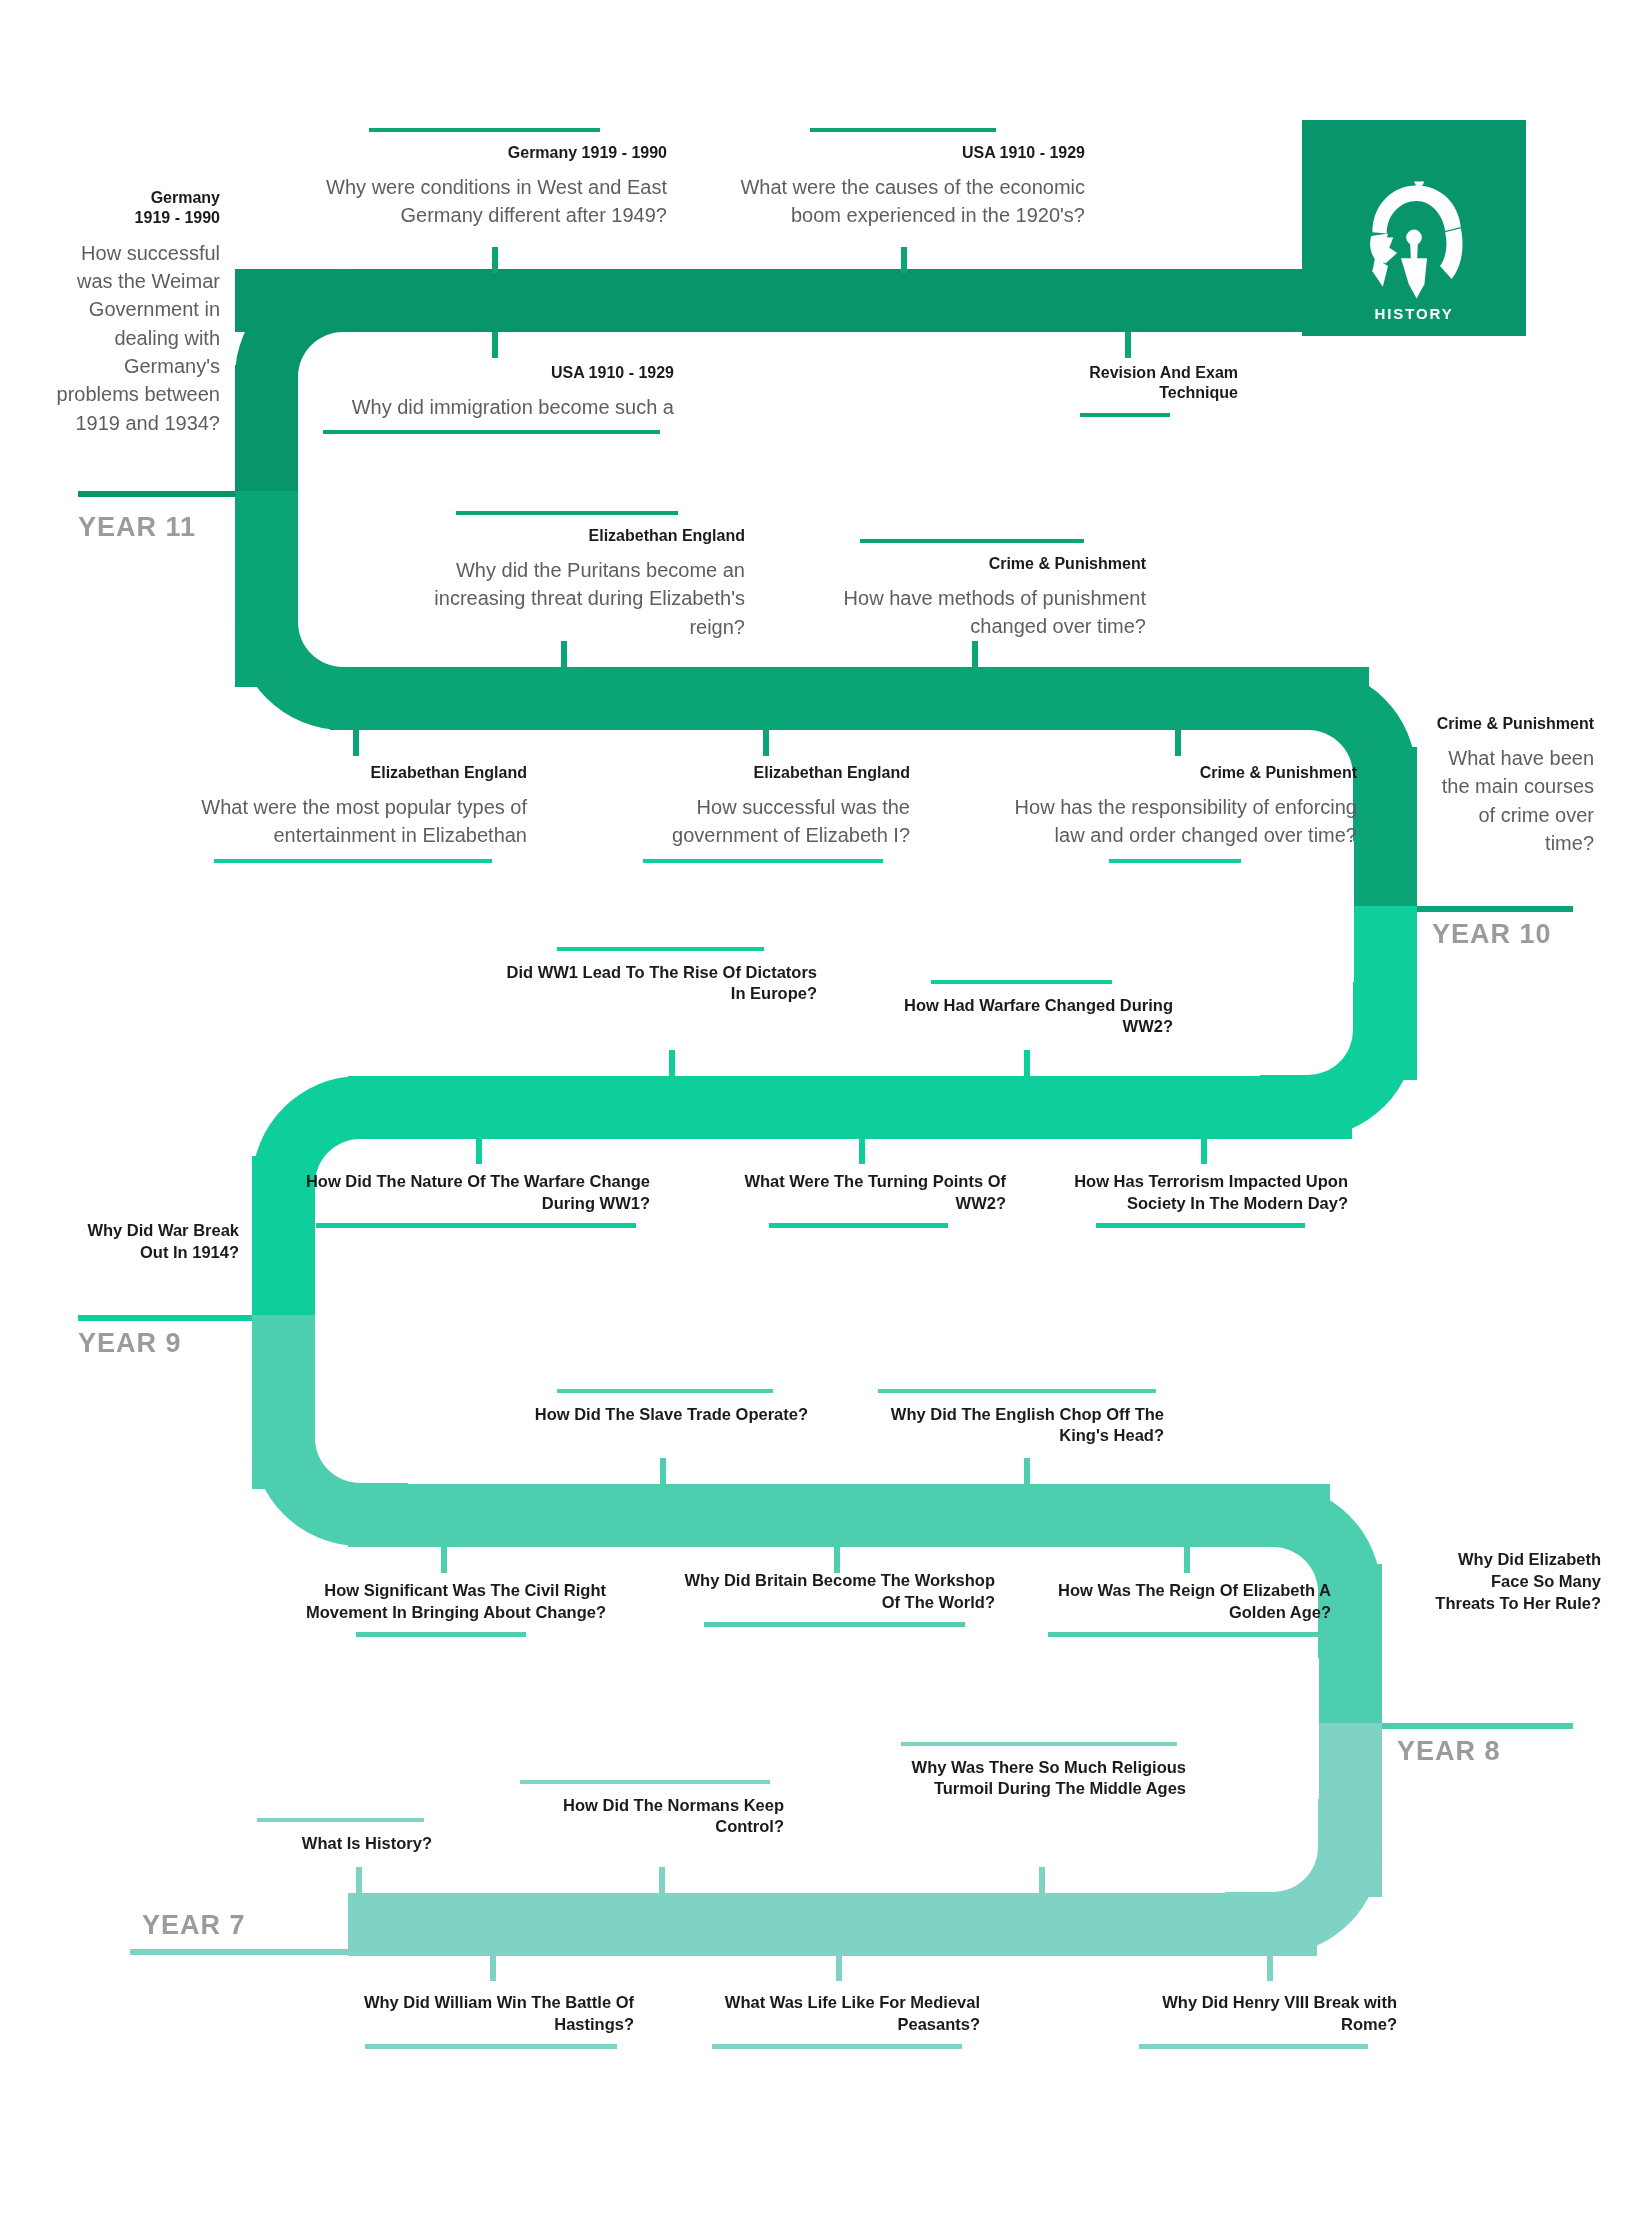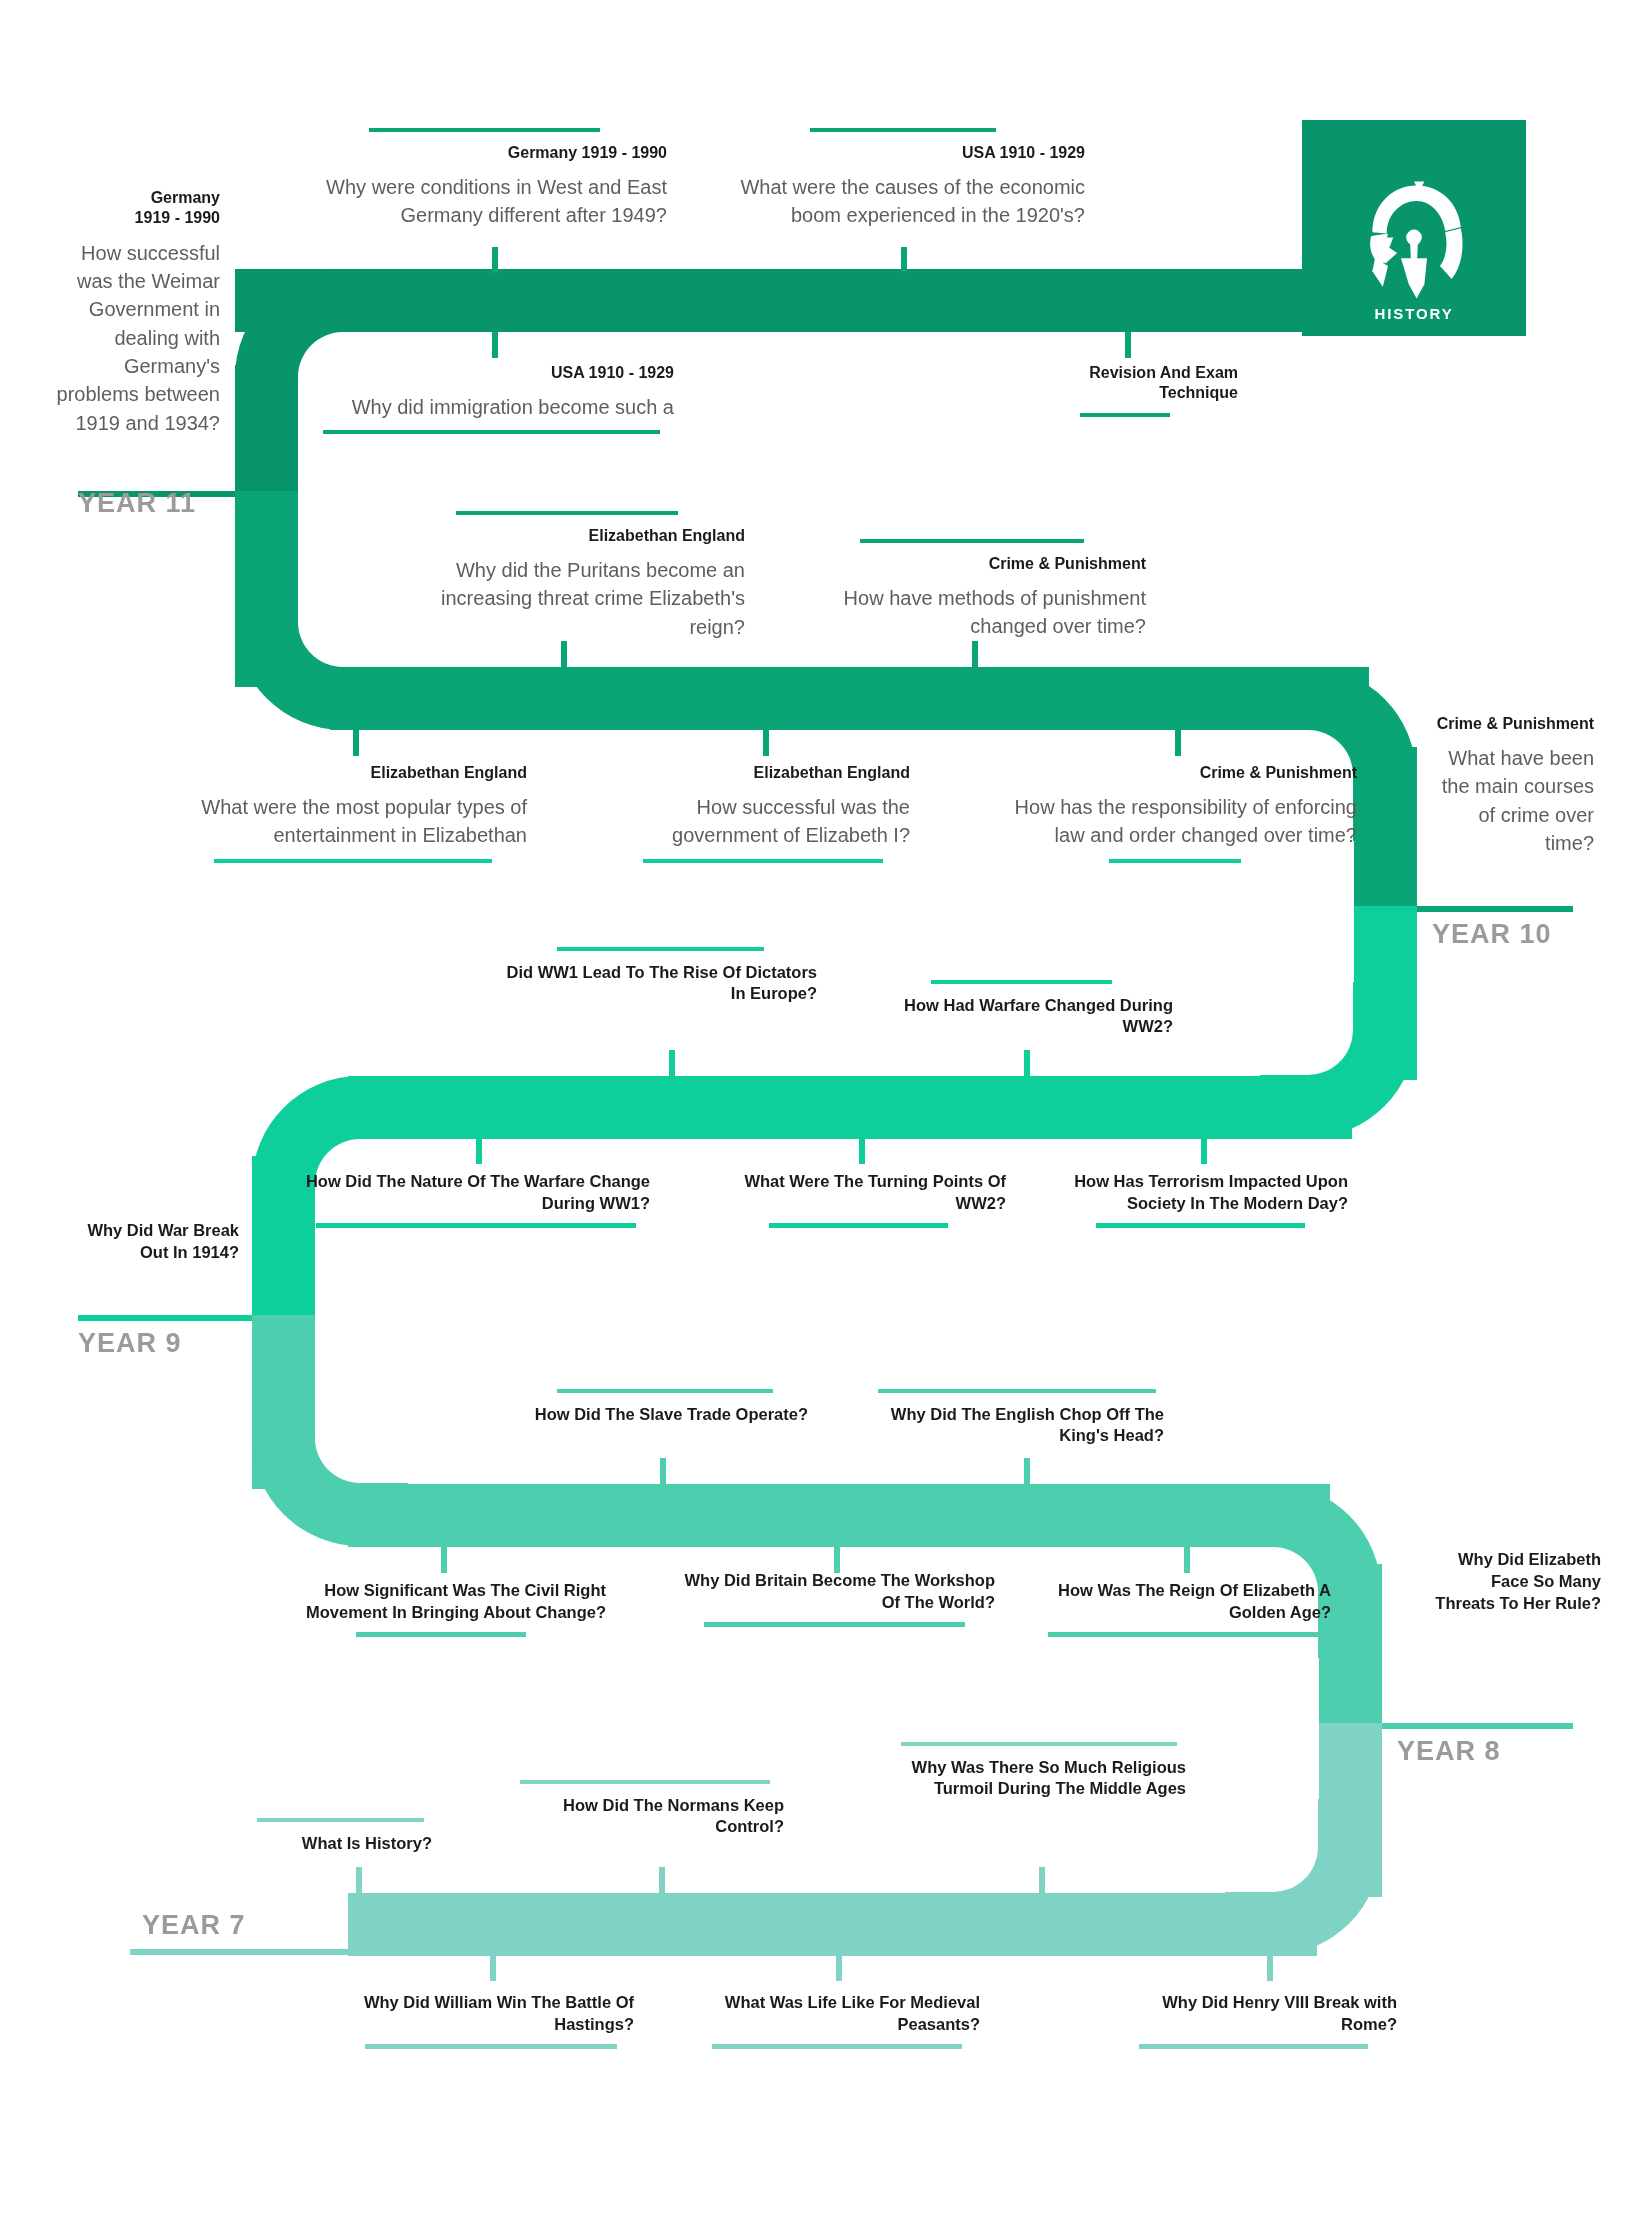--- a/index.html
+++ b/index.html
@@ -55,21 +55,21 @@
   <div class="seg-h" style="left:235px;top:269px;width:1078px;height:63px;background:#09956B;"></div>
 
   <div class="seg-corner" style="left:235px;top:269px;width:156px;height:217px;
               border-left:63px solid #09956B;border-top:63px solid #09956B;
               border-top-left-radius:108px;box-sizing:border-box;"></div>
 
   <div class="seg-h" style="left:235px;top:365px;width:63px;height:126px;background:#09956B;"></div>
 
   <div class="year-rule" style="left:78px;top:491px;width:219px;background:#09956B;"></div>
   <div class="year-cap" style="left:235px;top:497px;width:63px;height:61px;background:#12B183;"></div>
-  <div class="year-label" style="left:78px;top:488px;">YEAR 11</div>
+  <div class="year-label" style="left:78px;top:512px;">YEAR 11</div>
 
   <div class="seg-h" style="left:235px;top:491px;width:63px;height:196px;background:#0AA477;"></div>
   <div class="seg-corner" style="left:235px;top:574px;width:156px;height:156px;
               border-left:63px solid #0AA477;border-bottom:63px solid #0AA477;
               border-bottom-left-radius:108px;box-sizing:border-box;"></div>
 
   <div class="seg-h" style="left:330px;top:667px;width:1039px;height:63px;background:#0AA477;"></div>
   <div class="seg-corner" style="left:1260px;top:667px;width:156px;height:174px;
               border-right:63px solid #0AA477;border-top:63px solid #0AA477;
               border-top-right-radius:108px;box-sizing:border-box;"></div>
@@ -166,21 +166,21 @@
 
   <div class="stem" style="left:1125px;top:332px;height:26px;background:#0AA477;"></div>
   <div class="card" style="left:1125px;top:363px;width:226px;transform:translateX(-113px);">
     <div class="ttl">Revision And Exam Technique</div>
     <div class="rule bot" style="width:90px;background:#0AA477;"></div>
   </div>
 
   <div class="card" style="left:389px;top:511px;width:356px;">
     <div class="rule top" style="width:222px;background:#0AA477;"></div>
     <div class="ttl">Elizabethan England</div>
-    <div class="sub">Why did the Puritans become an increasing threat crime Elizabeth's reign?</div>
+    <div class="sub">Why did the Puritans become an increasing threat during Elizabeth's reign?</div>
   </div>
   <div class="stem" style="left:561px;top:641px;height:26px;background:#0AA477;"></div>
 
   <div class="card" style="left:798px;top:539px;width:348px;">
     <div class="rule top" style="width:224px;background:#0AA477;"></div>
     <div class="ttl">Crime &amp; Punishment</div>
     <div class="sub">How have methods of punishment changed over time?</div>
   </div>
   <div class="stem" style="left:972px;top:641px;height:26px;background:#0AA477;"></div>
 

